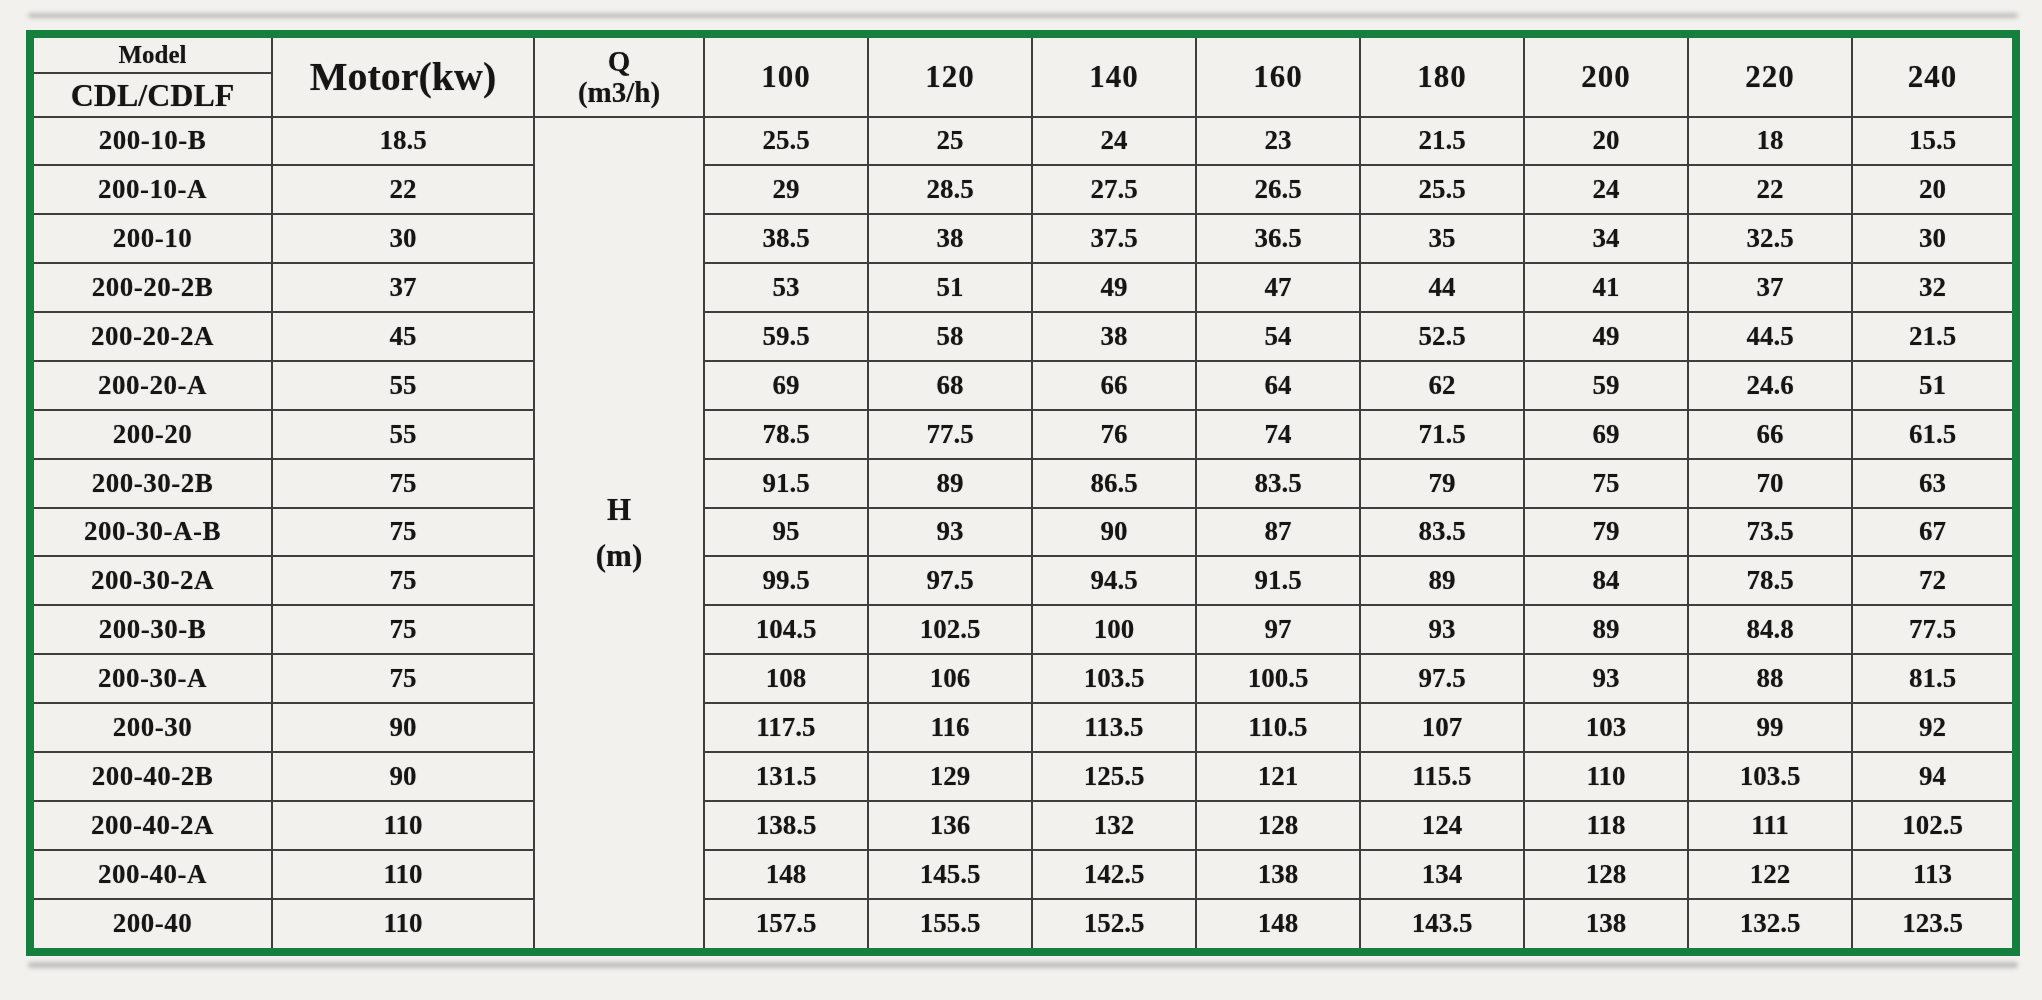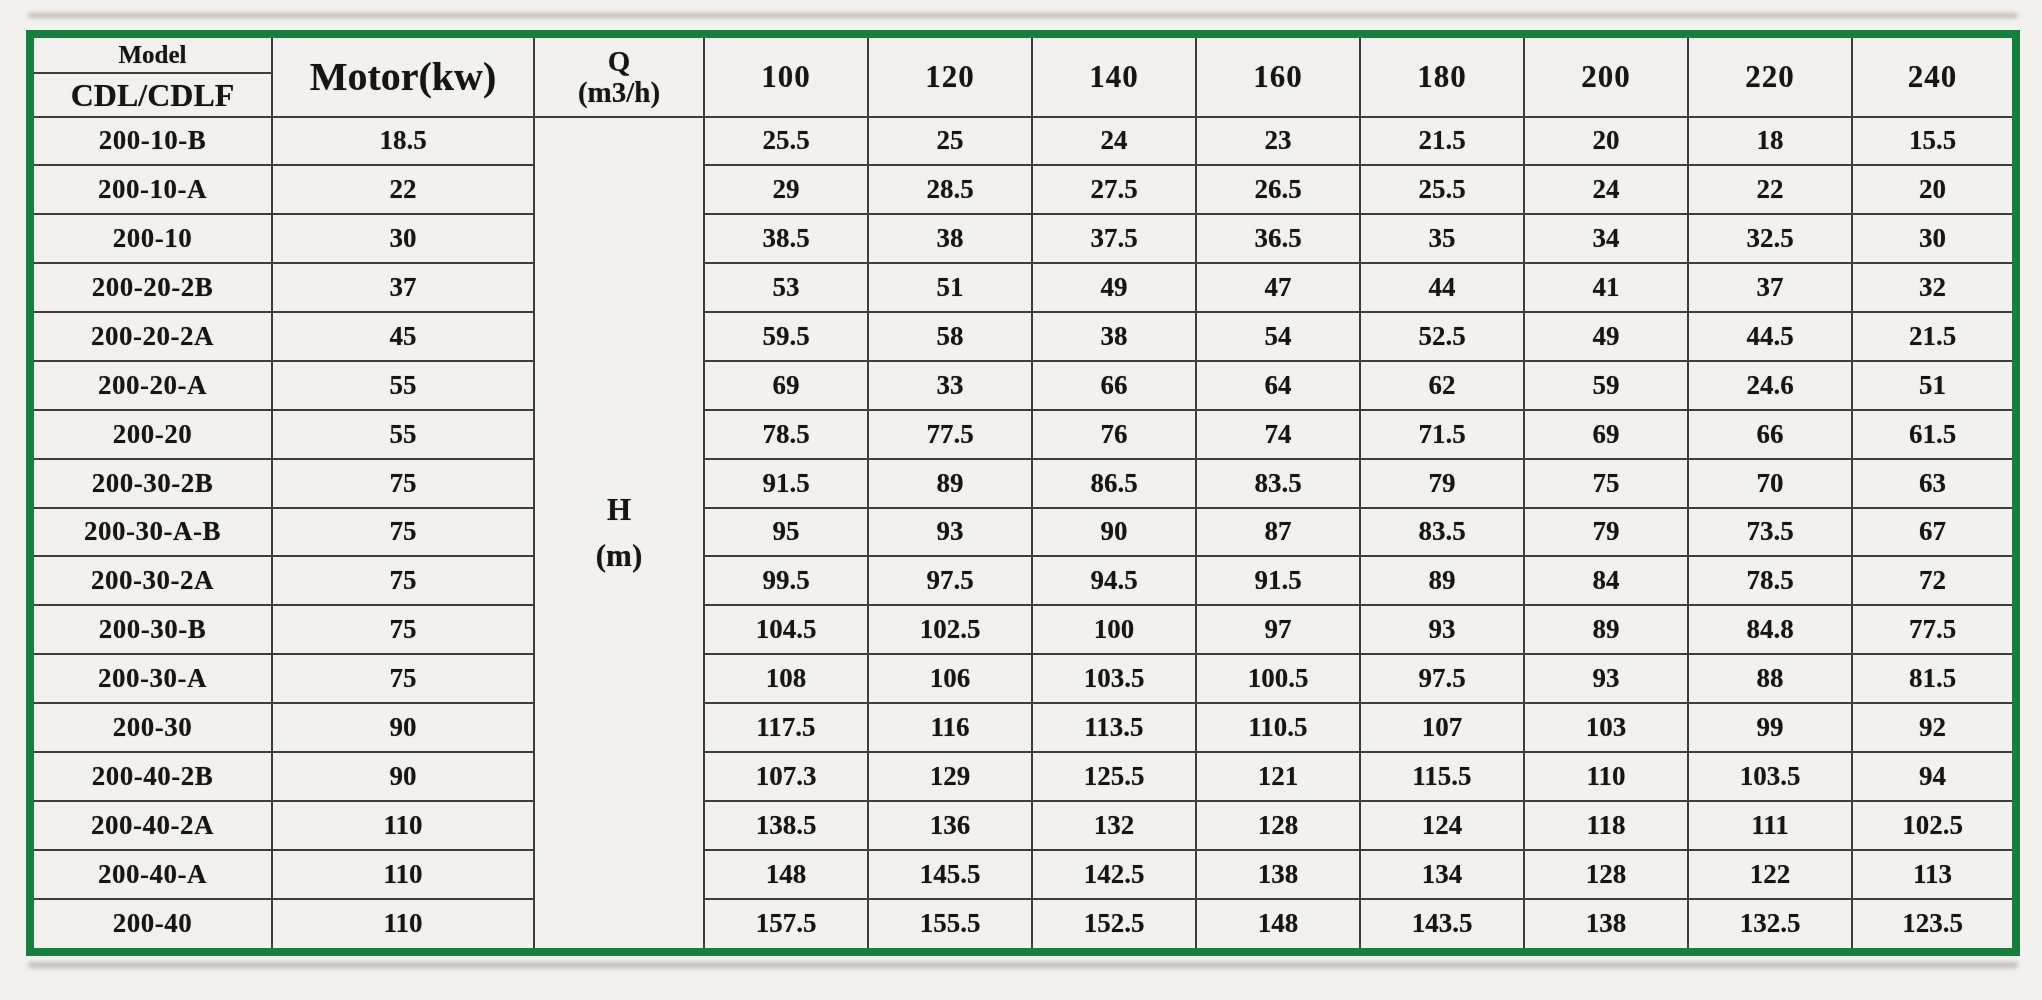--- a/index.html
+++ b/index.html
@@ -181,21 +181,21 @@
           <td class="cell-value">54</td>
           <td class="cell-value">52.5</td>
           <td class="cell-value">49</td>
           <td class="cell-value">44.5</td>
           <td class="cell-value">21.5</td>
         </tr>
         <tr>
           <td class="cell-model">200-20-A</td>
           <td class="cell-motor">55</td>
           <td class="cell-value">69</td>
-          <td class="cell-value">33</td>
+          <td class="cell-value">68</td>
           <td class="cell-value">66</td>
           <td class="cell-value">64</td>
           <td class="cell-value">62</td>
           <td class="cell-value">59</td>
           <td class="cell-value">24.6</td>
           <td class="cell-value">51</td>
         </tr>
         <tr>
           <td class="cell-model">200-20</td>
           <td class="cell-motor">55</td>
@@ -276,21 +276,21 @@
           <td class="cell-value">113.5</td>
           <td class="cell-value">110.5</td>
           <td class="cell-value">107</td>
           <td class="cell-value">103</td>
           <td class="cell-value">99</td>
           <td class="cell-value">92</td>
         </tr>
         <tr>
           <td class="cell-model">200-40-2B</td>
           <td class="cell-motor">90</td>
-          <td class="cell-value">107.3</td>
+          <td class="cell-value">131.5</td>
           <td class="cell-value">129</td>
           <td class="cell-value">125.5</td>
           <td class="cell-value">121</td>
           <td class="cell-value">115.5</td>
           <td class="cell-value">110</td>
           <td class="cell-value">103.5</td>
           <td class="cell-value">94</td>
         </tr>
         <tr>
           <td class="cell-model">200-40-2A</td>

